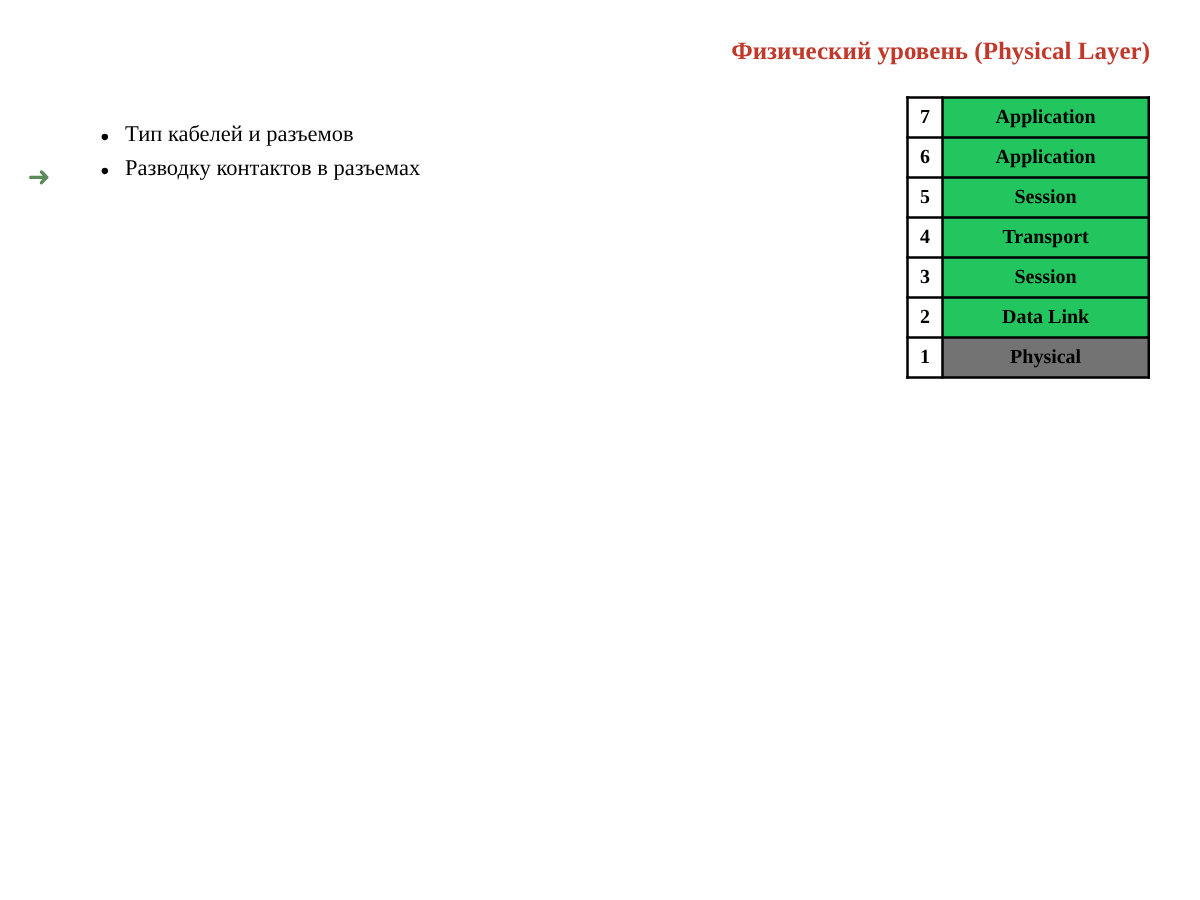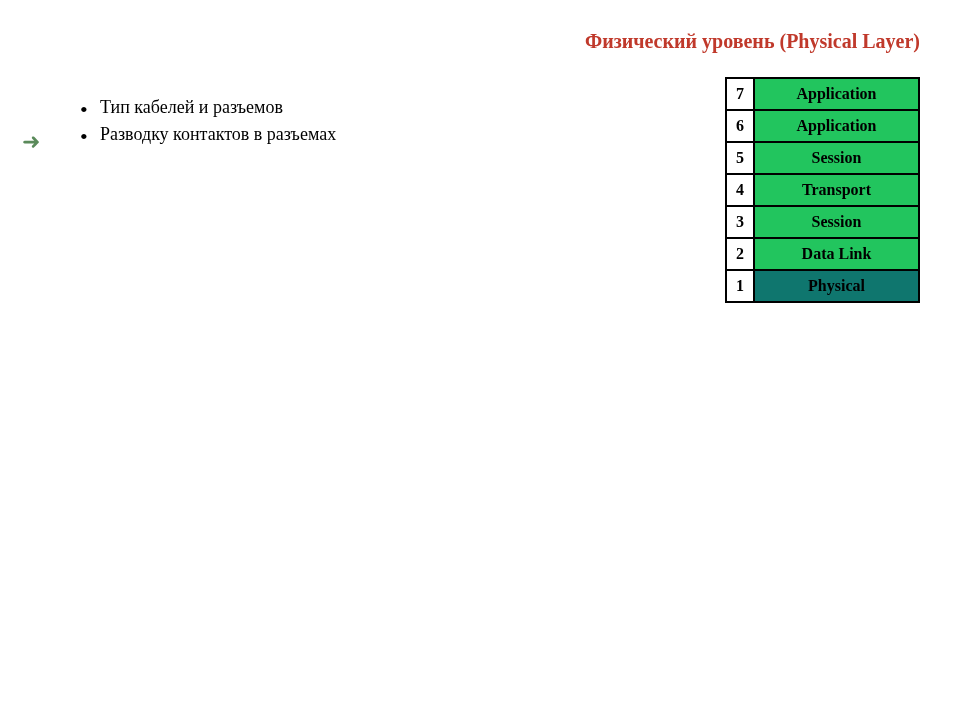--- a/index.html
+++ b/index.html
@@ -85,21 +85,21 @@
       width: 28px;
       border-right: 2px solid #000;
     }
 
     .osi-table .layer-name {
       text-align: center;
       padding: 6px 4px;
     }
 
     .layer-physical {
-      background-color: #0f766e;
+      background-color: #737373;
       color: #000;
     }
 
     .layer-normal {
       background-color: #22c55e;
     }
 
     
     .arrow-container {
       position: relative;

